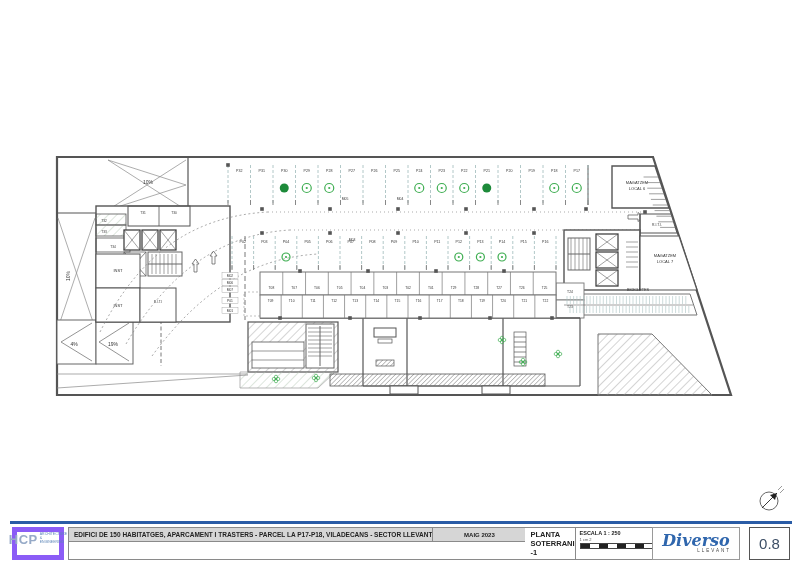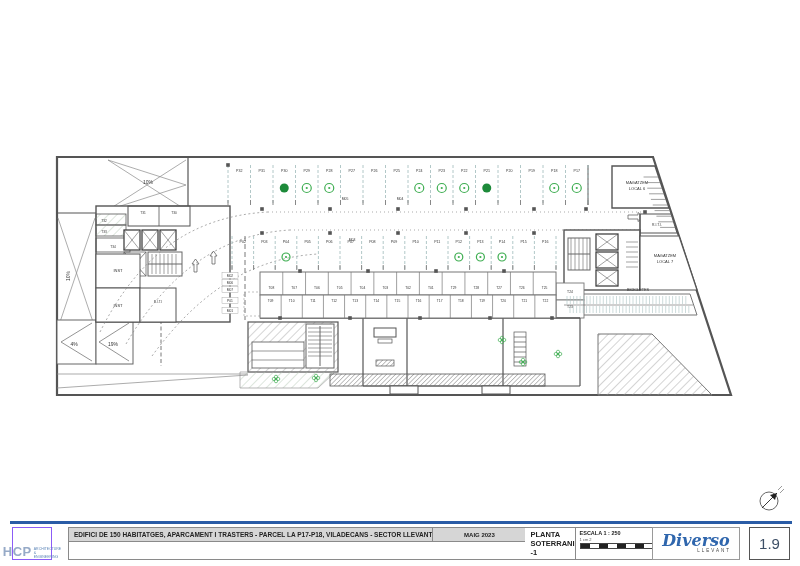--- a/index.html
+++ b/index.html
@@ -2,21 +2,21 @@
 <html><head>
 <meta charset="utf-8">
 <style>
   html,body{margin:0;padding:0;background:#fff;}
   body{width:800px;height:566px;position:relative;overflow:hidden;
        font-family:"Liberation Sans",sans-serif;color:#222;}
   svg text{font-family:"Liberation Sans",sans-serif;fill:#333;}
   .plan-svg{position:absolute;left:0;top:0;}
   .blue-rule{position:absolute;left:10px;right:8px;top:521px;height:2.5px;background:#2a5ca6;}
   .tb{position:absolute;top:527px;height:33px;box-sizing:border-box;background:#fff;}
-  .hcp-box{left:12px;width:40px;border:1px solid #8b5cf6;display:flex;align-items:flex-end;justify-content:center;gap:2px;}
+  .hcp-box{left:12px;width:52px;border:5px solid #8b5cf6;display:flex;align-items:flex-start;justify-content:center;gap:2px;}
   .hcp-name{font-weight:bold;font-size:13px;color:#96aac7;letter-spacing:0.5px;}
   .hcp-tags{display:flex;flex-direction:column;line-height:4px;}
   .hcp-tags span{font-size:3.5px;color:#5d86b8;}
   .main-block{left:68px;width:585px;border:1px solid #8a8a8a;display:flex;flex-direction:row;}
   .row1{height:13px;background:#d6d6d6;border-bottom:1px solid #8a8a8a;display:flex;align-items:center;}
   .row2{flex:1;display:flex;align-items:stretch;}
   .proj-title{flex:1;font-size:6.5px;font-weight:bold;color:#222;padding-left:5px;white-space:nowrap;overflow:hidden;}
   .date-cell{width:92px;border-left:1px solid #8a8a8a;font-size:6px;font-weight:bold;display:flex;align-items:center;justify-content:center;align-self:stretch;}
   .draw-title{flex:1;font-size:7.5px;font-weight:bold;display:flex;align-items:center;padding-left:5px;}
   .scale-cell{width:92px;border-left:1px solid #8a8a8a;padding:2px 4px 0 4px;display:flex;flex-direction:column;}
@@ -611,13 +611,13 @@
       <span class="scale-bar"></span>
     </div>
   </div>
 </div>
 
 <div class="tb diverso-box">
   <span class="diverso-name">Diverso</span>
   <span class="diverso-sub">LLEVANT</span>
 </div>
 
-<div class="tb sheet-box">1.9</div>
+<div class="tb sheet-box">0.8</div>
 
 </body></html>

